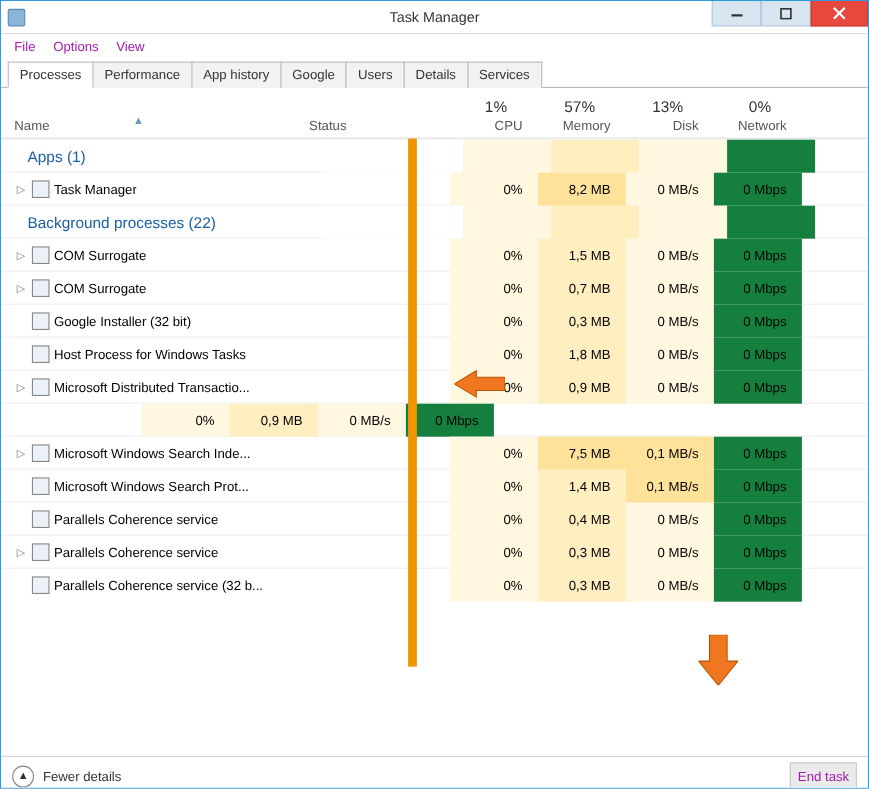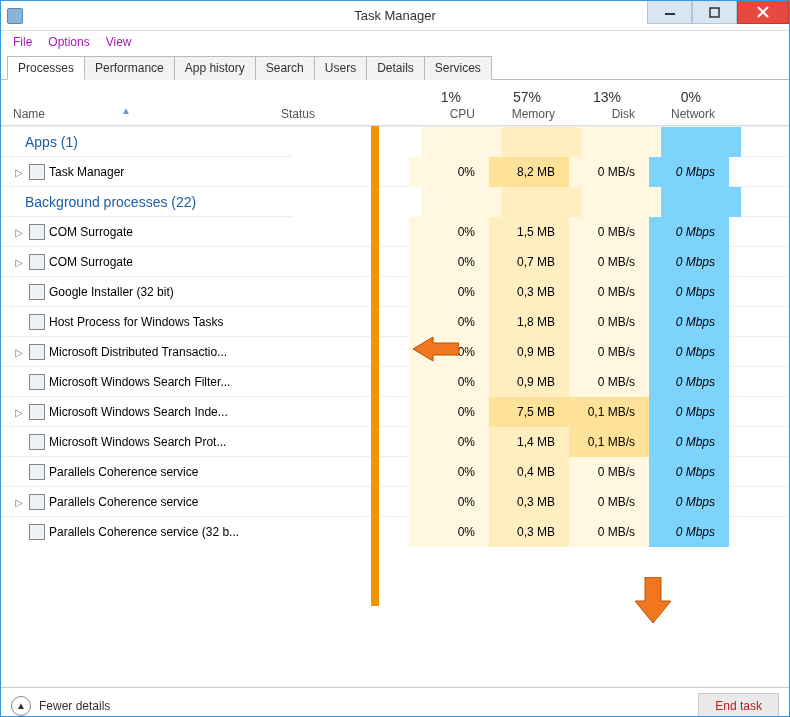--- a/index.html
+++ b/index.html
@@ -175,21 +175,21 @@
   .proc-name {
     white-space: nowrap;
     overflow: hidden;
     text-overflow: ellipsis;
     max-width: 210px;
   }
   
   .bg-cpu  { background: #fff7e0; }
   .bg-mem  { background: #ffeec0; }
   .bg-disk { background: #fff7e0; }
-  .bg-net  { background: #7dd3fc; font-style: italic; }
+  .bg-net  { background: #15803d; }
   .bg-mem.hot { background: #ffe29a; }
   .bg-disk.hot { background: #ffe29a; }
   
   .anno-bar {
     position: absolute;
     left: 370px;
     top: 46px;
     width: 8px;
     height: 480px;
     background: #f29400;
@@ -219,22 +219,22 @@
     color: #333;
   }
   .fewer-circle {
     width: 20px; height: 20px; border: 1px solid #888; border-radius: 50%;
     display: flex; align-items: center; justify-content: center;
     font-size: 10px;
   }
   .end-task-btn {
     border: 1px solid #c8c8c8;
     background: #eaeaea;
-    color: #b91c1c;
-    padding: 5px 16px;
+    color: #a21caf;
+    padding: 5px 6px;
     font-size: 12px;
     margin-left: 10px;
   }
 </style>
 </head>
 <body>
 
 <div class="titlebar">
   <div class="titlebar-icon"></div>
   <div class="titlebar-title">Task Manager</div>
@@ -261,21 +261,21 @@
 <div class="menubar">
   <div class="menubar-item">File</div>
   <div class="menubar-item">Options</div>
   <div class="menubar-item">View</div>
 </div>
 
 <div class="tabbar">
   <div class="tab active">Processes</div>
   <div class="tab">Performance</div>
   <div class="tab">App history</div>
-  <div class="tab">Search</div>
+  <div class="tab">Google</div>
   <div class="tab">Users</div>
   <div class="tab">Details</div>
   <div class="tab">Services</div>
 </div>
 
 <div class="main">
   <div class="columns-header">
     <div class="col-name">
       <span class="sort-caret">▲</span>
       <span>Name</span>
@@ -388,25 +388,20 @@
           <span class="proc-icon"></span>
           <span class="proc-name">Microsoft Distributed Transactio...</span>
         </div>
         <div class="cell cell-status"></div>
         <div class="cell cell-num bg-cpu">0%</div>
         <div class="cell cell-num bg-mem">0,9 MB</div>
         <div class="cell cell-num bg-disk">0 MB/s</div>
         <div class="cell cell-num bg-net">0 Mbps</div>
       </div>
       <div class="row">
-        <div class="cell cell-name">
-          <span class="expander"></span>
-          <span class="proc-icon"></span>
-          <span class="proc-name">Microsoft Windows Search Filter...</span>
-        </div>
         <div class="cell cell-status"></div>
         <div class="cell cell-num bg-cpu">0%</div>
         <div class="cell cell-num bg-mem">0,9 MB</div>
         <div class="cell cell-num bg-disk">0 MB/s</div>
         <div class="cell cell-num bg-net">0 Mbps</div>
       </div>
       <div class="row">
         <div class="cell cell-name">
           <span class="expander">▷</span>
           <span class="proc-icon"></span>

